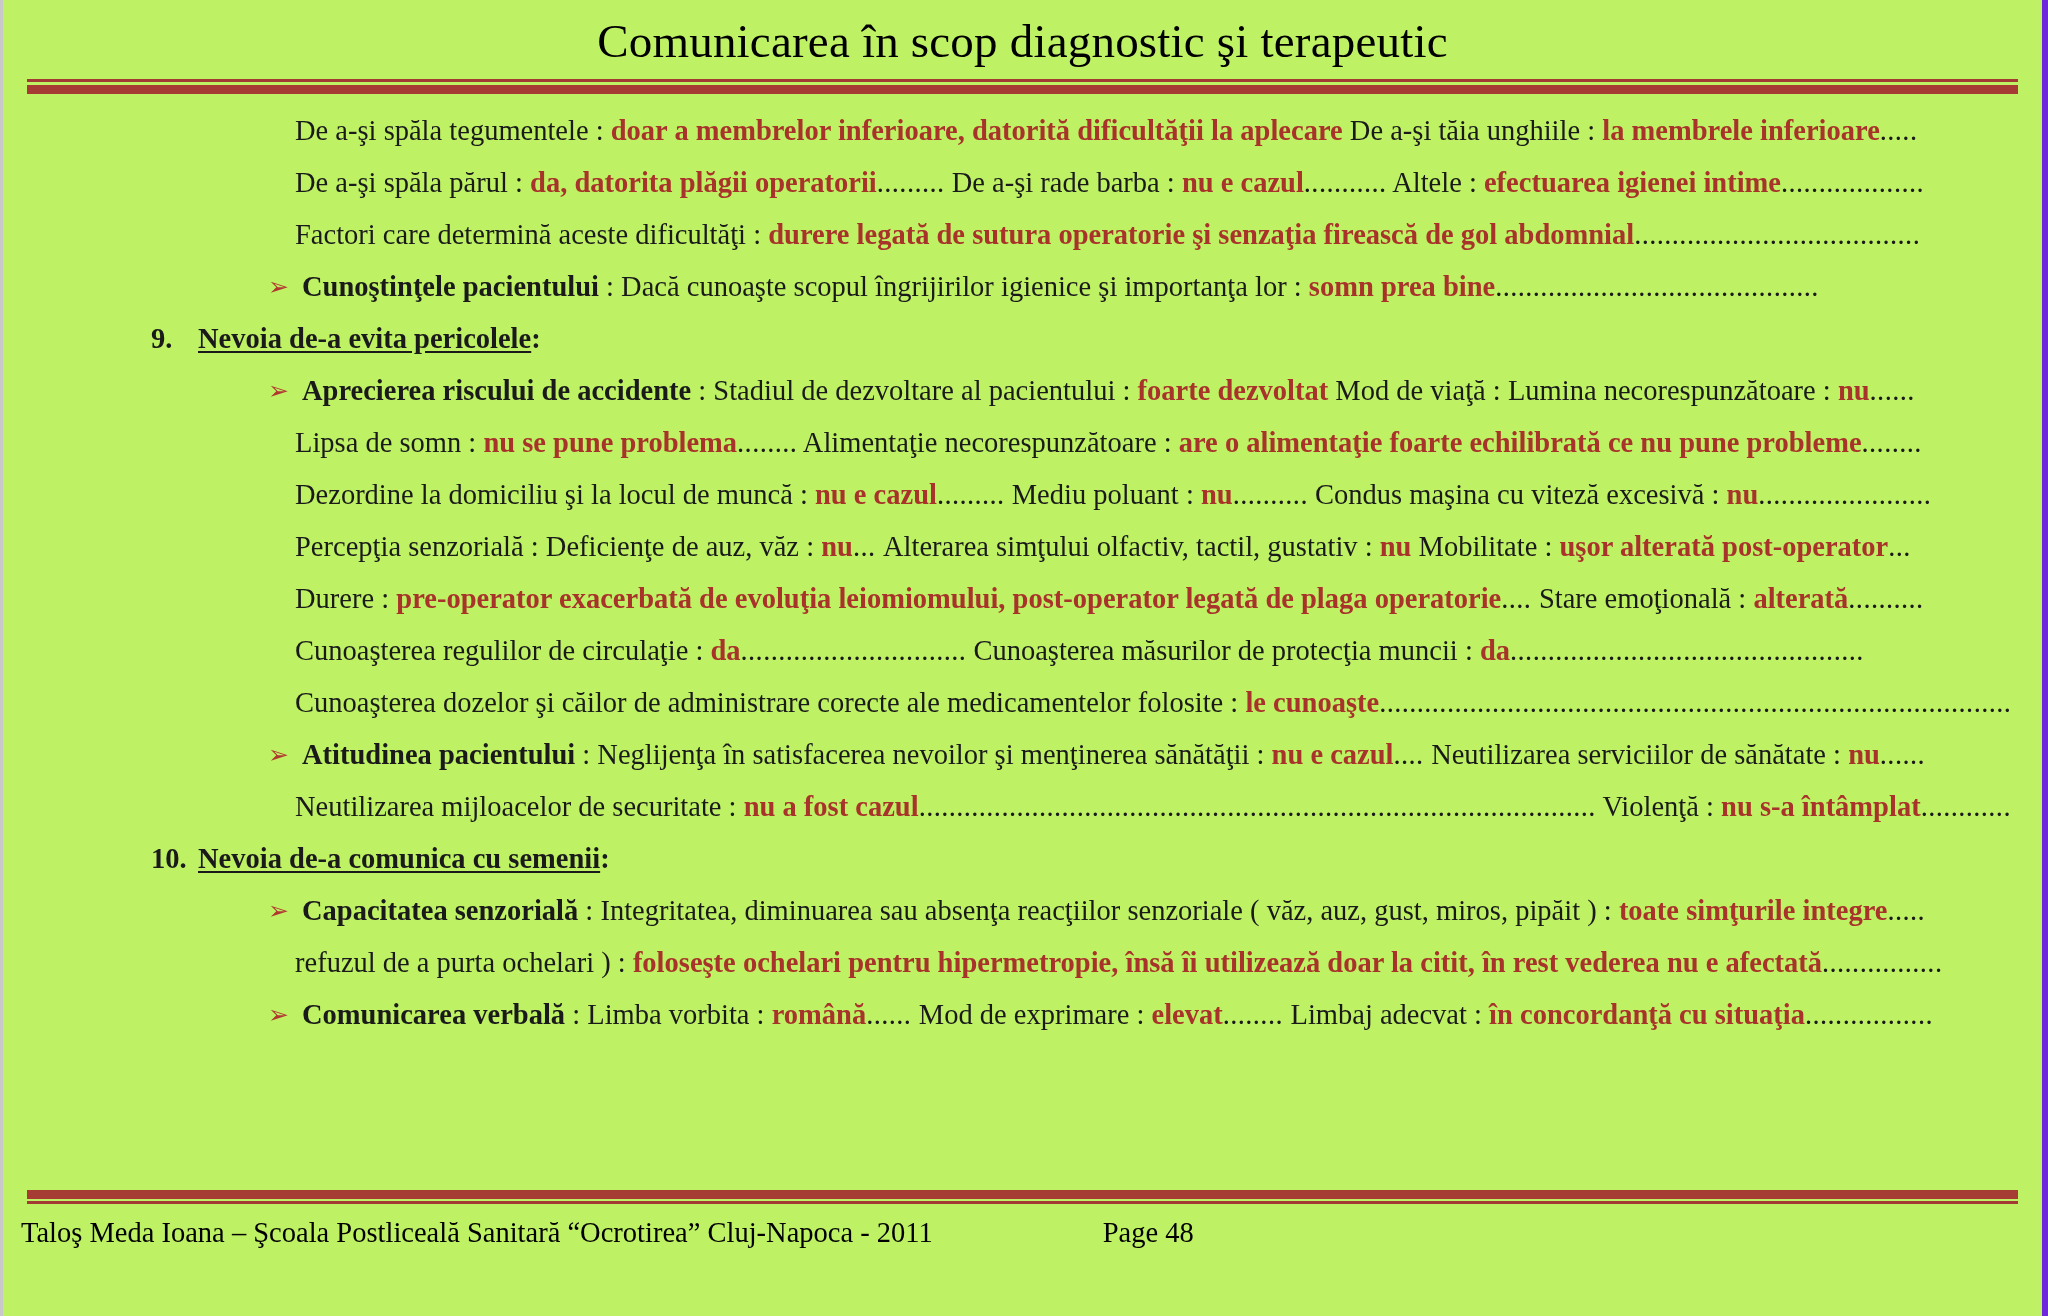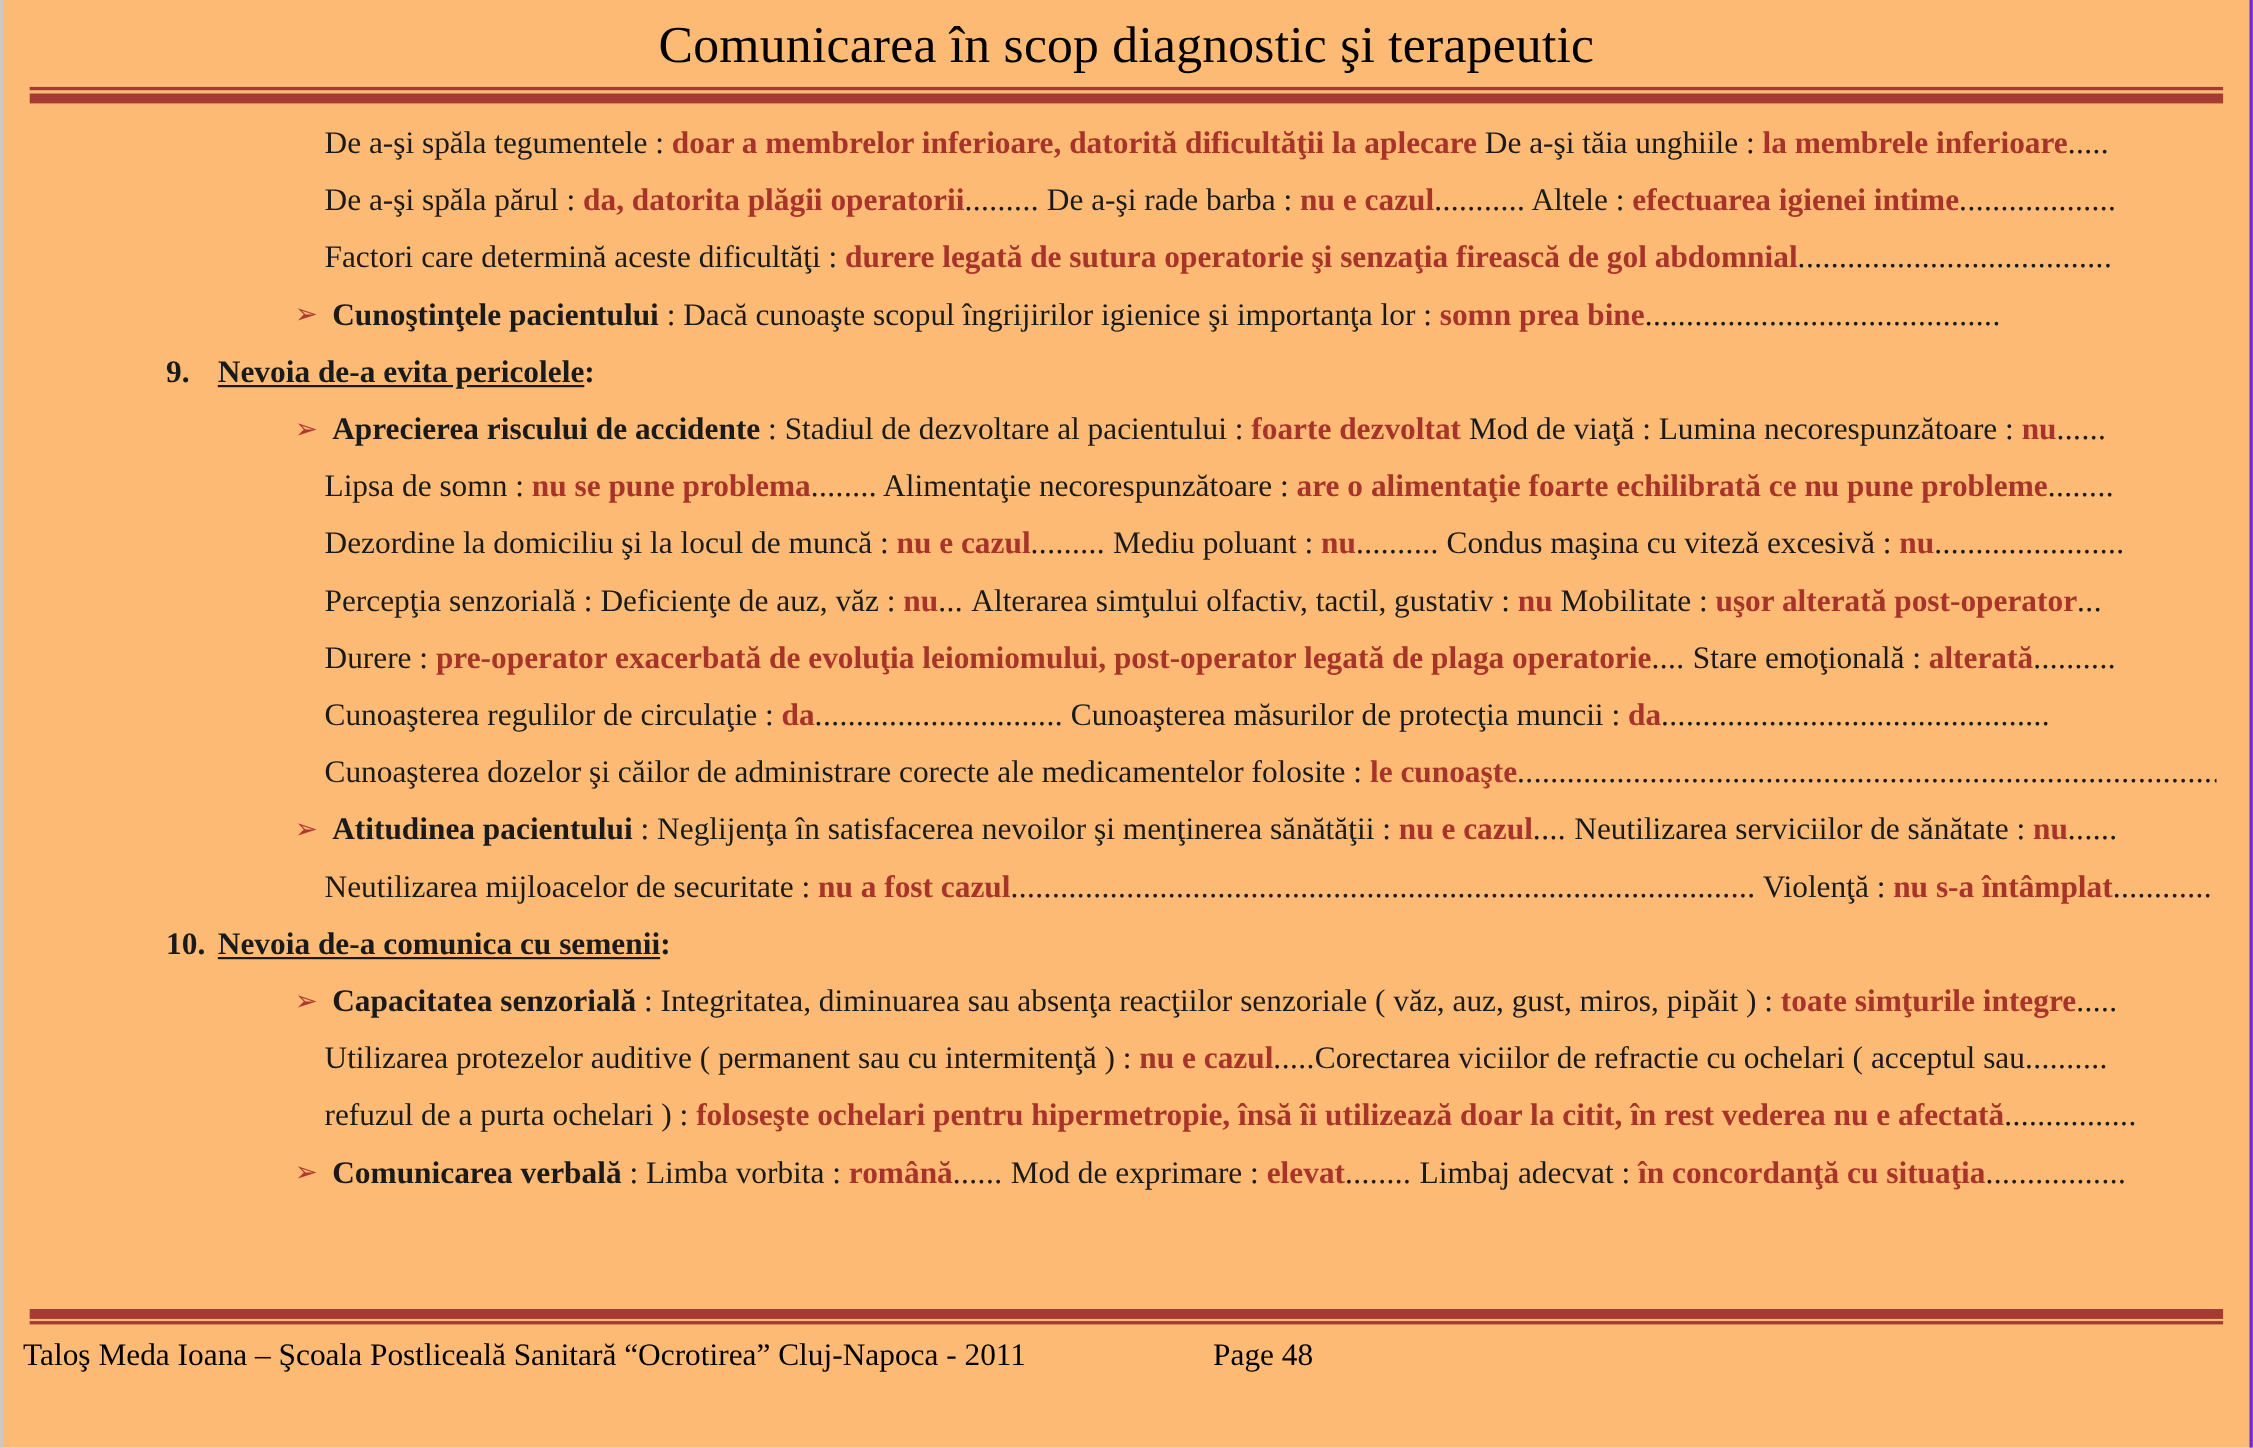--- a/index.html
+++ b/index.html
@@ -11,24 +11,24 @@
     width: 2048px;
     height: 1316px;
     font-family: "Liberation Serif", "DejaVu Serif", serif;
     color: #000000;
     overflow: hidden;
   }
   .page {
     position: relative;
     width: 2048px;
     height: 1316px;
-    background: #fdba74;
+    background: #bef264;
     box-sizing: border-box;
     border-left: 3px solid #c9c9c9;
-    border-right: 3px solid #6d28d9;
+    border-right: 6px solid #6d28d9;
   }
 
   
   .header {
     padding-top: 14px;
   }
   .doc-title {
     text-align: center;
     font-size: 47px;
     line-height: 1.15;
@@ -209,23 +209,20 @@
       <div class="line indent-num">
         <span class="num">10.</span>
         <span class="heading-text">Nevoia de-a comunica cu semenii</span>
         <span class="heading-colon"> :</span>
       </div>
       <div class="line indent-bullet">
         <span class="bullet-arrow">➢</span>
         <span><span class="b">Capacitatea senzorială</span><span> : Integritatea, diminuarea sau absenţa reacţiilor senzoriale ( văz, auz, gust, miros, pipăit ) : </span><span class="red">toate simţurile integre</span><span class="dots">.....</span></span>
       </div>
       <div class="line indent-text">
-        <span><span>Utilizarea protezelor auditive ( permanent sau cu intermitenţă ) : </span><span class="red">nu e cazul</span><span class="dots">.....</span><span>Corectarea viciilor de refractie cu ochelari ( acceptul sau</span><span class="dots">..........</span></span>
-      </div>
-      <div class="line indent-text">
         <span><span>refuzul de a purta ochelari ) : </span><span class="red">foloseşte ochelari pentru hipermetropie, însă îi utilizează doar la citit, în rest vederea nu e afectată</span><span class="dots">................</span></span>
       </div>
       <div class="line indent-bullet">
         <span class="bullet-arrow">➢</span>
         <span><span class="b">Comunicarea verbală</span><span> : Limba vorbita : </span><span class="red">română</span><span class="dots">...... </span><span>Mod de exprimare : </span><span class="red">elevat</span><span class="dots">........ </span><span>Limbaj adecvat : </span><span class="red">în concordanţă cu situaţia</span><span class="dots">.................</span></span>
       </div>
     </div>
 
   <div class="footer-wrap">
     <div class="rule-bottom">

